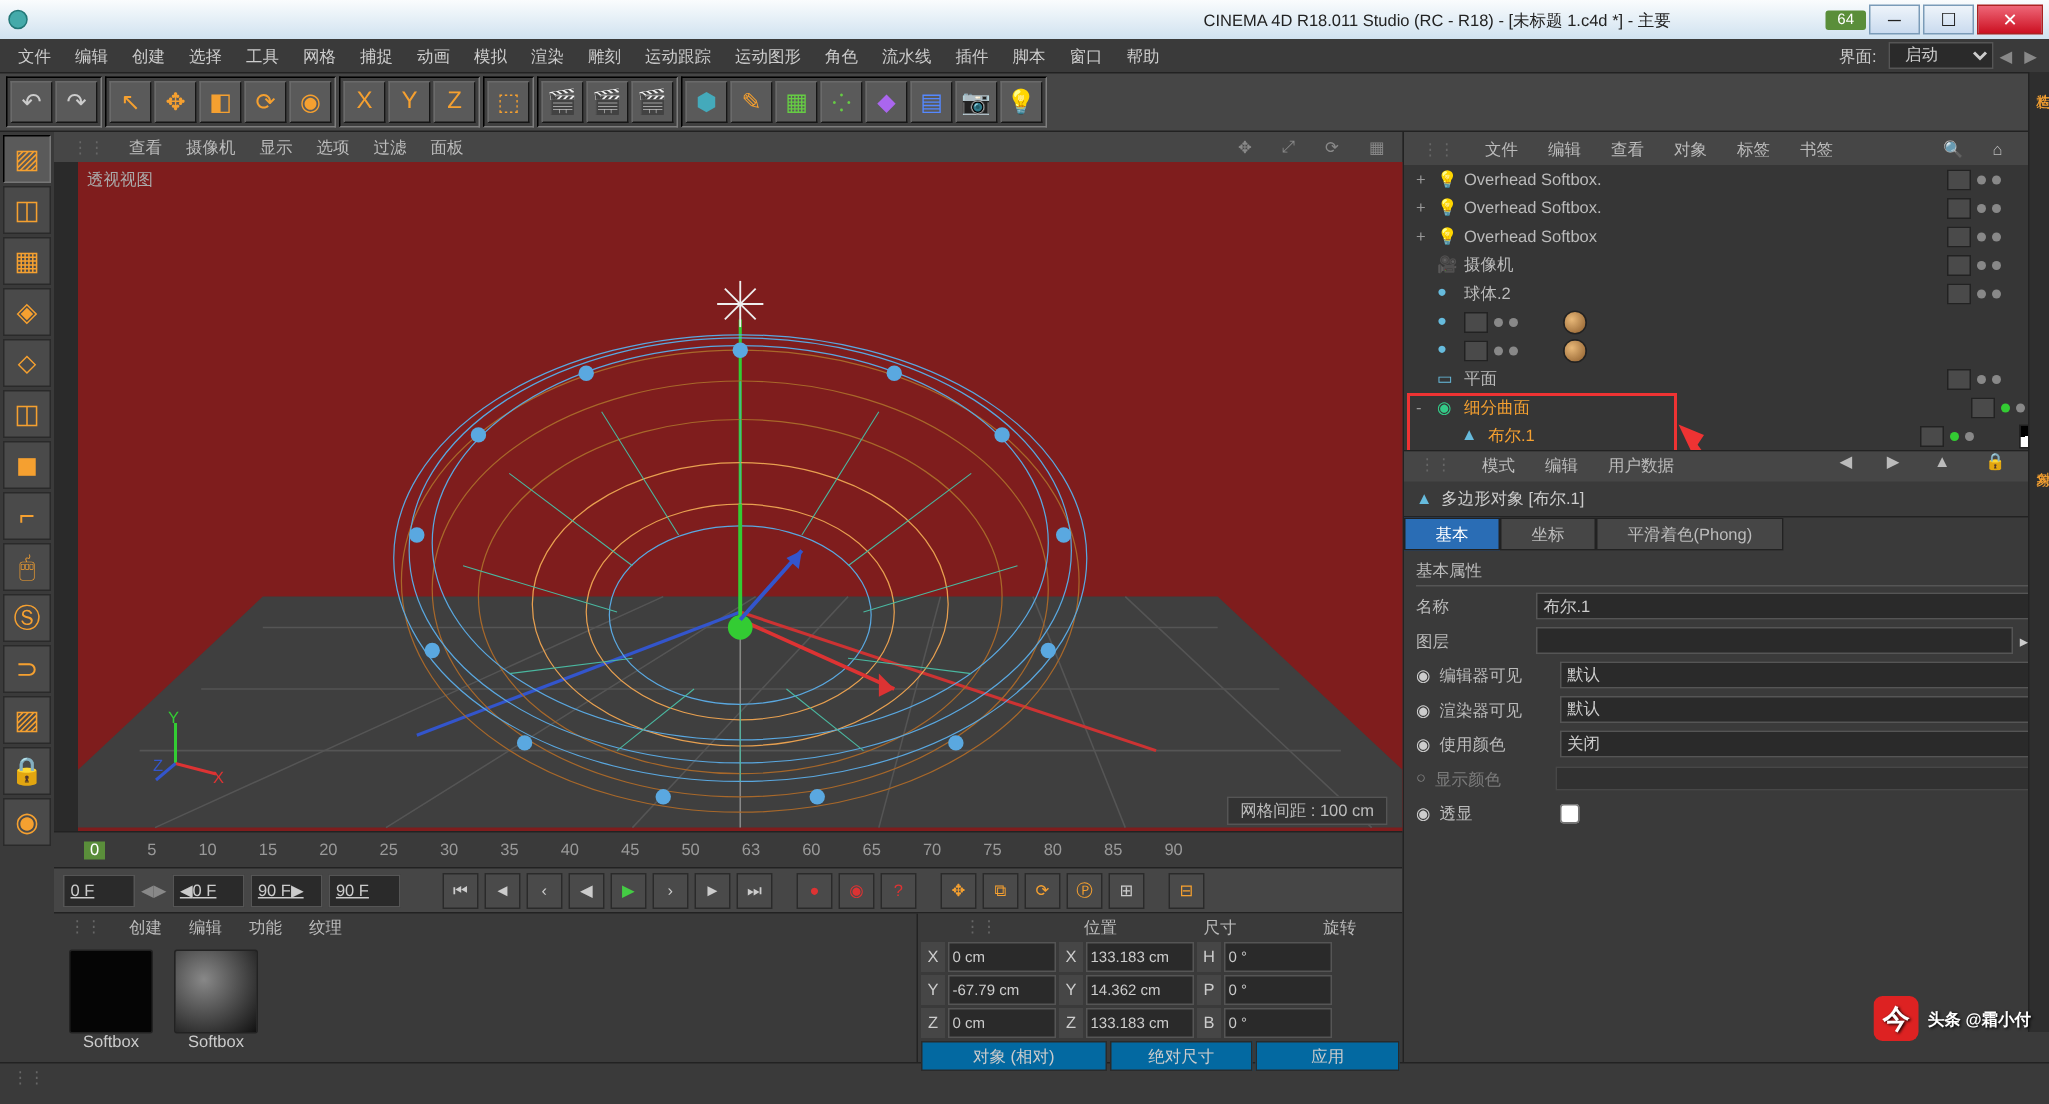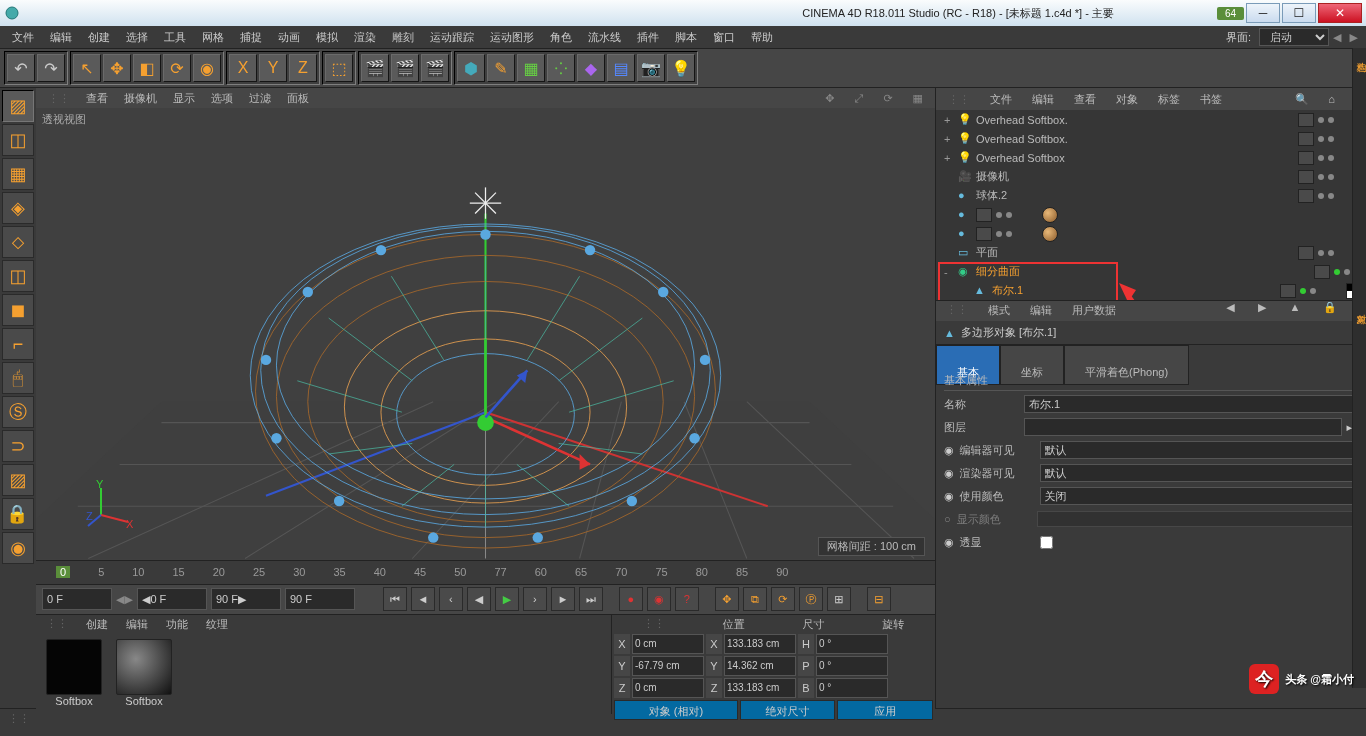--- a/index.html
+++ b/index.html
@@ -24,31 +24,31 @@
 .tool-btn.blue { color:#58f; }
 .tool-btn.purple { color:#a6e; }
 .main-layout { display:flex; height:620px; }
 .left-tools { width:36px; background:#3a3a3a; display:flex; flex-direction:column; gap:2px; padding:2px; }
 .lt-btn { width:32px; height:32px; background:#4a4a4a; border:1px solid #2a2a2a; display:flex; align-items:center; justify-content:center; color:#f5a030; font-size:18px; }
 .lt-btn.sel { background:#5a5a5a; border:1px inset #222; }
 .viewport-area { flex:1; display:flex; flex-direction:column; background:#2a2a2a; }
 .vp-menu { height:20px; background:#464646; display:flex; align-items:center; padding:0 4px; color:#bbb; }
 .vp-menu span { padding:0 8px; }
 .vp-menu .vicons { margin-left:auto; display:flex; gap:4px; color:#888; }
-.vp-canvas { flex:1; background:#404040; position:relative; overflow:hidden; }
+.vp-canvas { flex:1; background:#7f1d1d; position:relative; overflow:hidden;margin-left:16px; }
 .vp-label { position:absolute; top:4px; left:6px; color:#aaa; z-index:5; }
 .vp-grid-info { position:absolute; bottom:4px; right:10px; color:#bbb; background:#333; border:1px solid #555; padding:1px 8px; }
 svg.scene { width:100%; height:100%; }
 .axis-gizmo { position:absolute; bottom:30px; left:50px; }
 .timeline { height:24px; background:#3a3a3a; display:flex; align-items:center; border-top:1px solid #222; }
 .timeline .ruler { display:flex; align-items:center; gap:28px; padding:0 20px; color:#999; font-size:9px; }
 .timeline .ruler span:first-child { background:#5a8e3a; color:#fff; padding:0 4px; }
 .playback-bar { height:30px; background:#464646; display:flex; align-items:center; padding:2px 6px; gap:4px; border-top:1px solid #222; }
 .play-btn { width:24px; height:24px; background:#4a4a4a; border:1px solid #2a2a2a; display:flex; align-items:center; justify-content:center; color:#ccc; }
-.frame-box { width:70px; height:22px; background:#2a2a2a; border:1px solid #555; color:#ccc; display:flex; align-items:center; padding:0 4px; }
+.frame-box { width:48px; height:22px; background:#2a2a2a; border:1px solid #555; color:#ccc; display:flex; align-items:center; padding:0 4px;text-decoration:underline; }
 
 .bottom-left { height:100px; background:#3a3a3a; border-top:1px solid #222; display:flex; }
 .mat-panel { display:flex; flex-direction:column; padding:2px; width:575px; }
 .mat-menu { height:18px; display:flex; gap:2px; color:#bbb; }
 .mat-menu span { padding:0 8px; }
 .mat-items { display:flex; gap:6px; padding:4px; }
 .mat-item { width:64px; text-align:center; }
 .mat-ball { width:56px; height:56px; background:radial-gradient(circle at 35% 35%, #888, #111); border:1px solid #222; margin:0 auto; border-radius:2px; }
 .mat-ball.black { background:#050505; }
 .mat-ball.wood { background:radial-gradient(circle at 35% 35%, #e8b878, #8a5a2a); }
@@ -76,21 +76,21 @@
 .tree-row .tags { display:flex; gap:2px; margin-left:6px; }
 .tree-row .tag { width:16px; height:16px; border:1px solid #222; }
 .tree-row.hl { color:#f5a030; }
 .red-box { position:absolute; border:2px solid #e33; pointer-events:none; }
 .attr-panel { flex:1; background:#3a3a3a; border-top:1px solid #222; display:flex; flex-direction:column; }
 .attr-tabs { display:flex; height:20px; background:#464646; }
 .attr-tabs span { padding:2px 10px; color:#bbb; }
 .attr-tabs .ricons { margin-left:auto; }
 .attr-title { padding:4px 8px; display:flex; align-items:center; gap:6px; color:#ccc; border-bottom:1px solid #222; }
 .sub-tabs { display:flex; height:22px; }
-.sub-tabs span { padding:19px 20px; background:#464646; border:1px solid #222; color:#bbb; }
+.sub-tabs span { padding:3px 20px; background:#464646; border:1px solid #222; color:#bbb; }
 .sub-tabs span.active { background:#2a6db5; color:#fff; }
 .attr-section { padding:4px 8px; }
 .attr-section .shead { color:#bbb; padding:2px 0; border-bottom:1px solid #555; }
 .attr-row { display:flex; align-items:center; height:20px; margin-top:3px; }
 .attr-row .alabel { width:80px; color:#bbb; }
 .attr-row input[type=text] { flex:1; background:#2a2a2a; border:1px solid #555; color:#ccc; padding:0 4px; height:18px; }
 .attr-row select { flex:1; background:#2a2a2a; border:1px solid #555; color:#ccc; height:18px; }
 .attr-row .radio { margin-right:6px; }
 .watermark { position:absolute; right:12px; bottom:42px; font-size:26px; color:#fff; font-weight:bold; text-shadow:1px 1px 2px #000; display:flex; align-items:center; gap:6px; z-index:20; }
 .watermark .wicon { width:30px; height:30px; background:#d22; border-radius:6px; display:flex; align-items:center; justify-content:center; font-size:18px; }
@@ -318,21 +318,21 @@
             <span>5</span>
             <span>10</span>
           <span>15</span>
             <span>20</span>
             <span>25</span>
           <span>30</span>
             <span>35</span>
             <span>40</span>
           <span>45</span>
             <span>50</span>
-            <span>77</span>
+            <span>63</span>
           <span>60</span>
             <span>65</span>
             <span>70</span>
           <span>75</span>
             <span>80</span>
             <span>85</span>
           <span>90</span>
         </div>
       </div>
       <div class="playback-bar">

